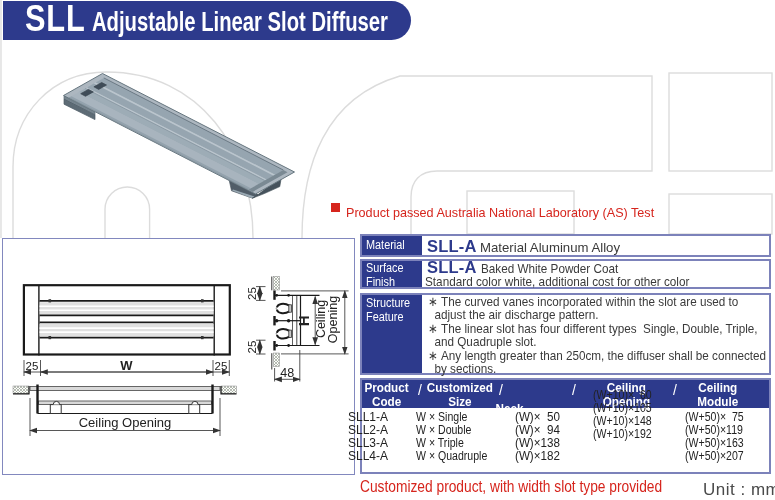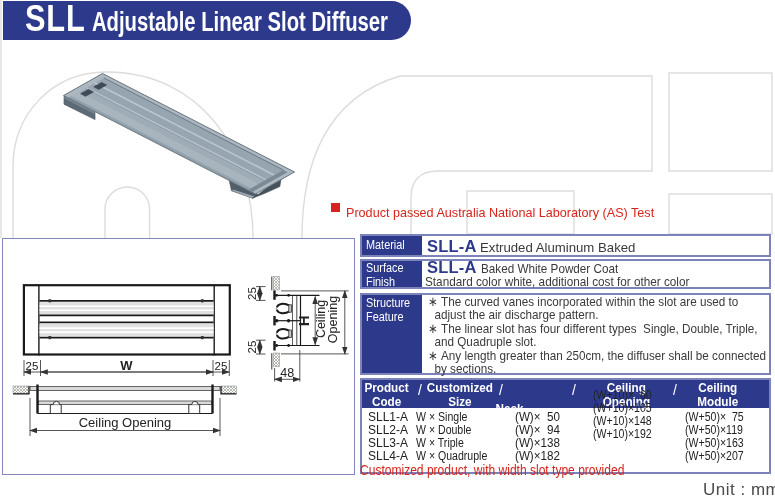--- a/index.html
+++ b/index.html
@@ -51,21 +51,21 @@
 
 <div class="abs" style="left:331px;top:203px;width:9px;height:9px;background:#d6251d"></div>
 <div class="abs" style="left:346px;top:205px;color:#d6251d;font-size:13px"><span class="cx" style="transform:scaleX(.97)">Product passed Australia National Laboratory (AS) Test</span></div>
 
 <div class="box" style="left:2px;top:238px;width:353px;height:237px;border-width:1.5px;border-color:#8288be"></div>
 
 <div class="box" style="left:360px;top:234px;width:411px;height:23px"></div>
 <div class="abs navy" style="left:362px;top:236px;width:60px;height:19px"></div>
 <div class="lbl" style="left:366px;top:239px"><span class="cx" style="transform:scaleX(.87)">Material</span></div>
 <div class="abs" style="left:427px;top:237px;color:#2d3a8c;font-weight:bold;font-size:16.5px;letter-spacing:.2px">SLL-A</div>
-<div class="abs" style="left:480px;top:240px;color:#3a3a3a;font-size:13.2px">Extruded Aluminum Baked</div>
+<div class="abs" style="left:480px;top:240px;color:#3a3a3a;font-size:13.2px">Material Aluminum Alloy</div>
 
 <div class="box" style="left:360px;top:259px;width:411px;height:30px"></div>
 <div class="abs navy" style="left:362px;top:261px;width:60px;height:26px"></div>
 <div class="lbl" style="left:366px;top:262px"><span class="cx" style="transform:scaleX(.87)">Surface</span><br><span class="cx" style="transform:scaleX(.87)">Finish</span></div>
 <div class="abs" style="left:427px;top:258px;color:#2d3a8c;font-weight:bold;font-size:16.5px;letter-spacing:.2px">SLL-A</div>
 <div class="abs" style="left:481px;top:261px;color:#3a3a3a;font-size:13px"><span class="cx" style="transform:scaleX(.9)">Baked White Powder Coat</span></div>
 <div class="abs" style="left:425px;top:274px;color:#3a3a3a;font-size:13.5px"><span class="cx" style="transform:scaleX(.87)">Standard color white, additional cost for other color</span></div>
 
 <div class="box" style="left:360px;top:293px;width:411px;height:82px"></div>
 <div class="abs navy" style="left:362px;top:295px;width:60px;height:78px"></div>
@@ -86,28 +86,28 @@
  <div class="abs" style="left:420px;top:381px;width:80px;text-align:center"><span class="cx" style="transform:scaleX(.9);transform-origin:50% 50%">Customized<br>Size</span></div>
  <div class="abs" style="left:494px;top:402px;width:80px;text-align:left"><span class="cx" style="transform:scaleX(.9);transform-origin:50% 50%">Neck<br>Size</span></div>
  <div class="abs" style="left:586px;top:381px;width:80px;text-align:center"><span class="cx" style="transform:scaleX(.9);transform-origin:50% 50%">Ceiling<br>Opening</span></div>
  <div class="abs" style="left:678px;top:381px;width:80px;text-align:center"><span class="cx" style="transform:scaleX(.9);transform-origin:50% 50%">Ceiling<br>Module</span></div>
  <div class="abs" style="left:418px;top:384px;font-size:14px;font-weight:normal">/</div>
  <div class="abs" style="left:499px;top:384px;font-size:14px;font-weight:normal">/</div>
  <div class="abs" style="left:572px;top:384px;font-size:14px;font-weight:normal">/</div>
  <div class="abs" style="left:673px;top:384px;font-size:14px;font-weight:normal">/</div>
 </div>
 <div class="abs" style="left:0;top:0;color:#222;font-size:12px;line-height:13px">
- <div class="abs" style="left:348px;top:411px;width:80px;text-align:center">SLL1-A<br>SLL2-A<br>SLL3-A<br>SLL4-A</div>
+ <div class="abs" style="left:348px;top:411px;width:80px;">SLL1-A<br>SLL2-A<br>SLL3-A<br>SLL4-A</div>
  <div class="abs" style="left:416px;top:411px"><span class="cx" style="transform:scaleX(.88)">W × Single<br>W × Double<br>W × Triple<br>W × Quadruple</span></div>
  <div class="abs" style="left:515px;top:411px"><span class="cx" style="transform:scaleX(.97)">(W)×&nbsp;&nbsp;50<br>(W)×&nbsp;&nbsp;94<br>(W)×138<br>(W)×182</span></div>
  <div class="abs" style="left:593px;top:389px"><span class="cx" style="transform:scaleX(.88)">(W+10)×&nbsp;&nbsp;60<br>(W+10)×105<br>(W+10)×148<br>(W+10)×192</span></div>
  <div class="abs" style="left:685px;top:411px"><span class="cx" style="transform:scaleX(.88)">(W+50)×&nbsp;&nbsp;75<br>(W+50)×119<br>(W+50)×163<br>(W+50)×207</span></div>
 </div>
 
-<div class="abs" style="left:360px;top:462px;color:#d6251d;font-size:14px"><span class="cx" style="transform:scaleX(.86)">Customized product, with width slot type provided</span></div>
+<div class="abs" style="left:360px;top:478px;color:#d6251d;font-size:16px"><span class="cx" style="transform:scaleX(.86)">Customized product, with width slot type provided</span></div>
 <div class="abs" style="left:703px;top:480px;color:#4a4a4a;font-size:17px;letter-spacing:.5px"><span class="cx">Unit&nbsp;:&nbsp;mm</span></div>
 
 <svg id="fg" width="775" height="500" viewBox="0 0 775 500">
  <defs>
   <pattern id="hatch" width="3" height="3" patternUnits="userSpaceOnUse">
    <rect width="3" height="3" fill="#fdfdfb"></rect>
    <path d="M0,3 L3,0 M0,0 L3,3" stroke="#9aa295" stroke-width="0.7"></path>
   </pattern>
   <marker id="ar" viewBox="0 0 10 10" refX="9" refY="5" markerWidth="9" markerHeight="9" orient="auto-start-reverse">
    <path d="M0,1.5 L10,5 L0,8.5 z" fill="#333"></path>

